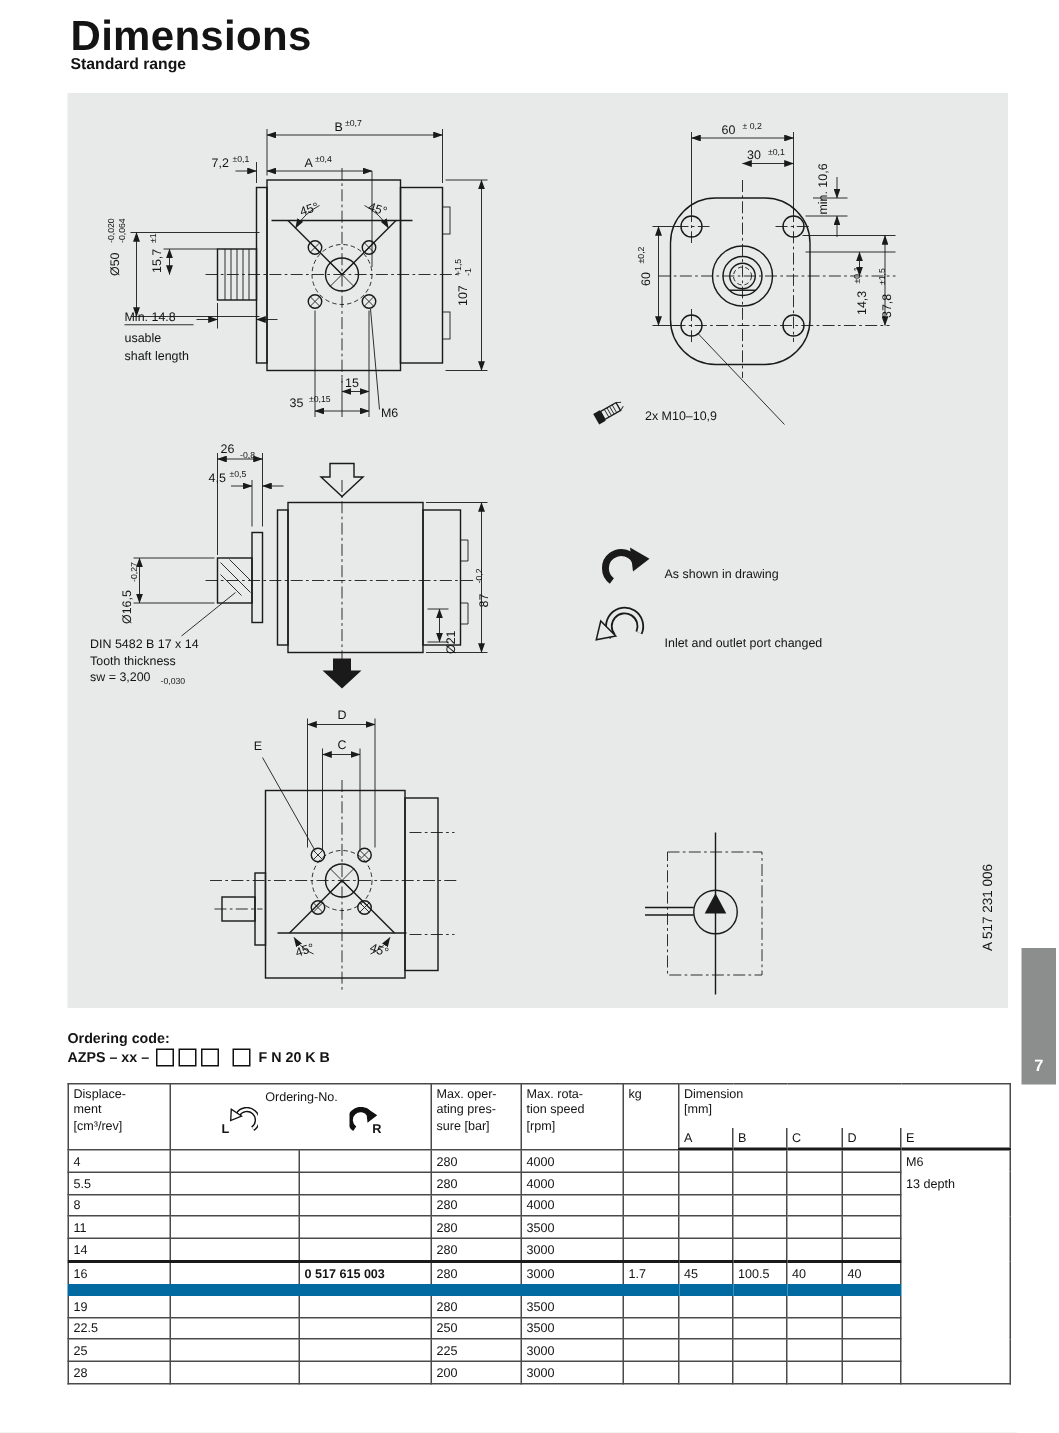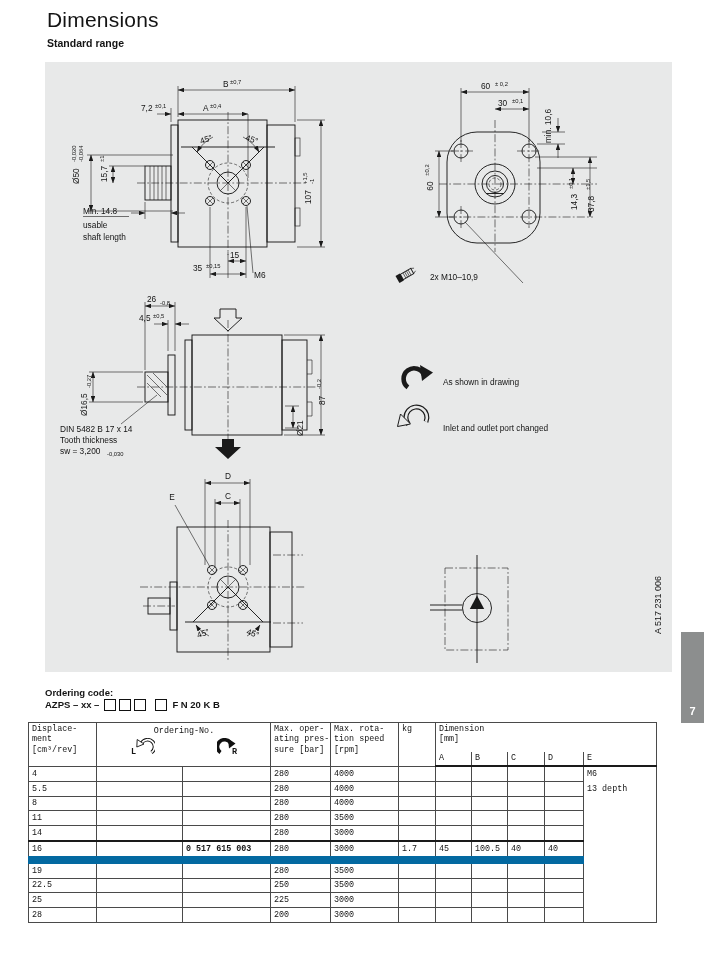--- a/index.html
+++ b/index.html
@@ -1,35 +1,35 @@
 <!DOCTYPE html>
 <html><head>
 <meta charset="utf-8">
 <style>
   html,body{margin:0;padding:0;}
   body{
     width:706px;height:955px;position:relative;background:#fff;
     font-family:"Liberation Sans",sans-serif;color:#141414;overflow:hidden;
   }
   .abs{position:absolute;}
-  #page-title{left:47px;top:8px;font-size:21px;font-weight:normal;letter-spacing:.2px;}
+  #page-title{left:47px;top:8px;font-size:28px;font-weight:bold;letter-spacing:.2px;}
   #page-subtitle{left:47px;top:37px;font-size:10.5px;font-weight:bold;}
   #drawing-panel{left:45px;top:62px;width:627px;height:610px;background:#e8e9e9;}
   #page-tab{left:681px;top:632px;width:23px;height:91px;background:#8c8e8e;color:#fff;
     display:flex;align-items:flex-end;justify-content:center;padding-bottom:6px;box-sizing:border-box;
     font-size:11px;font-weight:bold;}
   #ordering-heading{left:45px;top:687px;font-size:9.5px;font-weight:bold;text-align:center;}
-  #ordering-code{left:45px;top:699px;font-size:9.5px;font-weight:bold;display:flex;}
+  #ordering-code{left:45px;top:699px;font-size:9.5px;font-weight:bold;display:flex;align-items:center;}
   #ordering-code .box{width:10px;height:10px;border:1.2px solid #111;background:#fff;display:inline-block;}
   #ordering-code .b1{margin-left:5px;}
   #ordering-code .b2{margin-left:3px;}
   #ordering-code .b3{margin-left:3px;}
   #ordering-code .b4{margin-left:9px;margin-right:5px;}
-  #spec-table{left:28px;top:722px;width:628px;border-collapse:collapse;table-layout:fixed;
-    font-size:8.4px;border:1.4px solid #222;font-family:Liberation Mono, monospace;}
+  #spec-table{left:45px;top:722px;width:628px;border-collapse:collapse;table-layout:fixed;
+    font-size:8.4px;border:1.4px solid #222;}
   #spec-table th,#spec-table td{border:1px solid #4a4a4a;font-weight:normal;text-align:left;
     vertical-align:top;padding:1px 2px 0 3px;line-height:1.22;overflow:hidden;white-space:nowrap;}
   #spec-table thead tr:first-child th{height:28px;}
   #spec-table thead tr:last-child th{height:12px;border-bottom:2px solid #1a1a1a;}
   #spec-table th.h-dim{border-bottom:hidden;}
   #spec-table tbody td{height:13.8px;vertical-align:middle;padding:0 2px 0 3px;}
   #spec-table tr.hl td{border-top:2px solid #1a1a1a;border-bottom:8px solid #0369a1;}
   #spec-table td.bold{font-weight:bold;}
   #spec-table td.e-cell{vertical-align:top;line-height:15.4px;padding-top:0;}
   .oh-title{text-align:center;margin-top:2px;}

